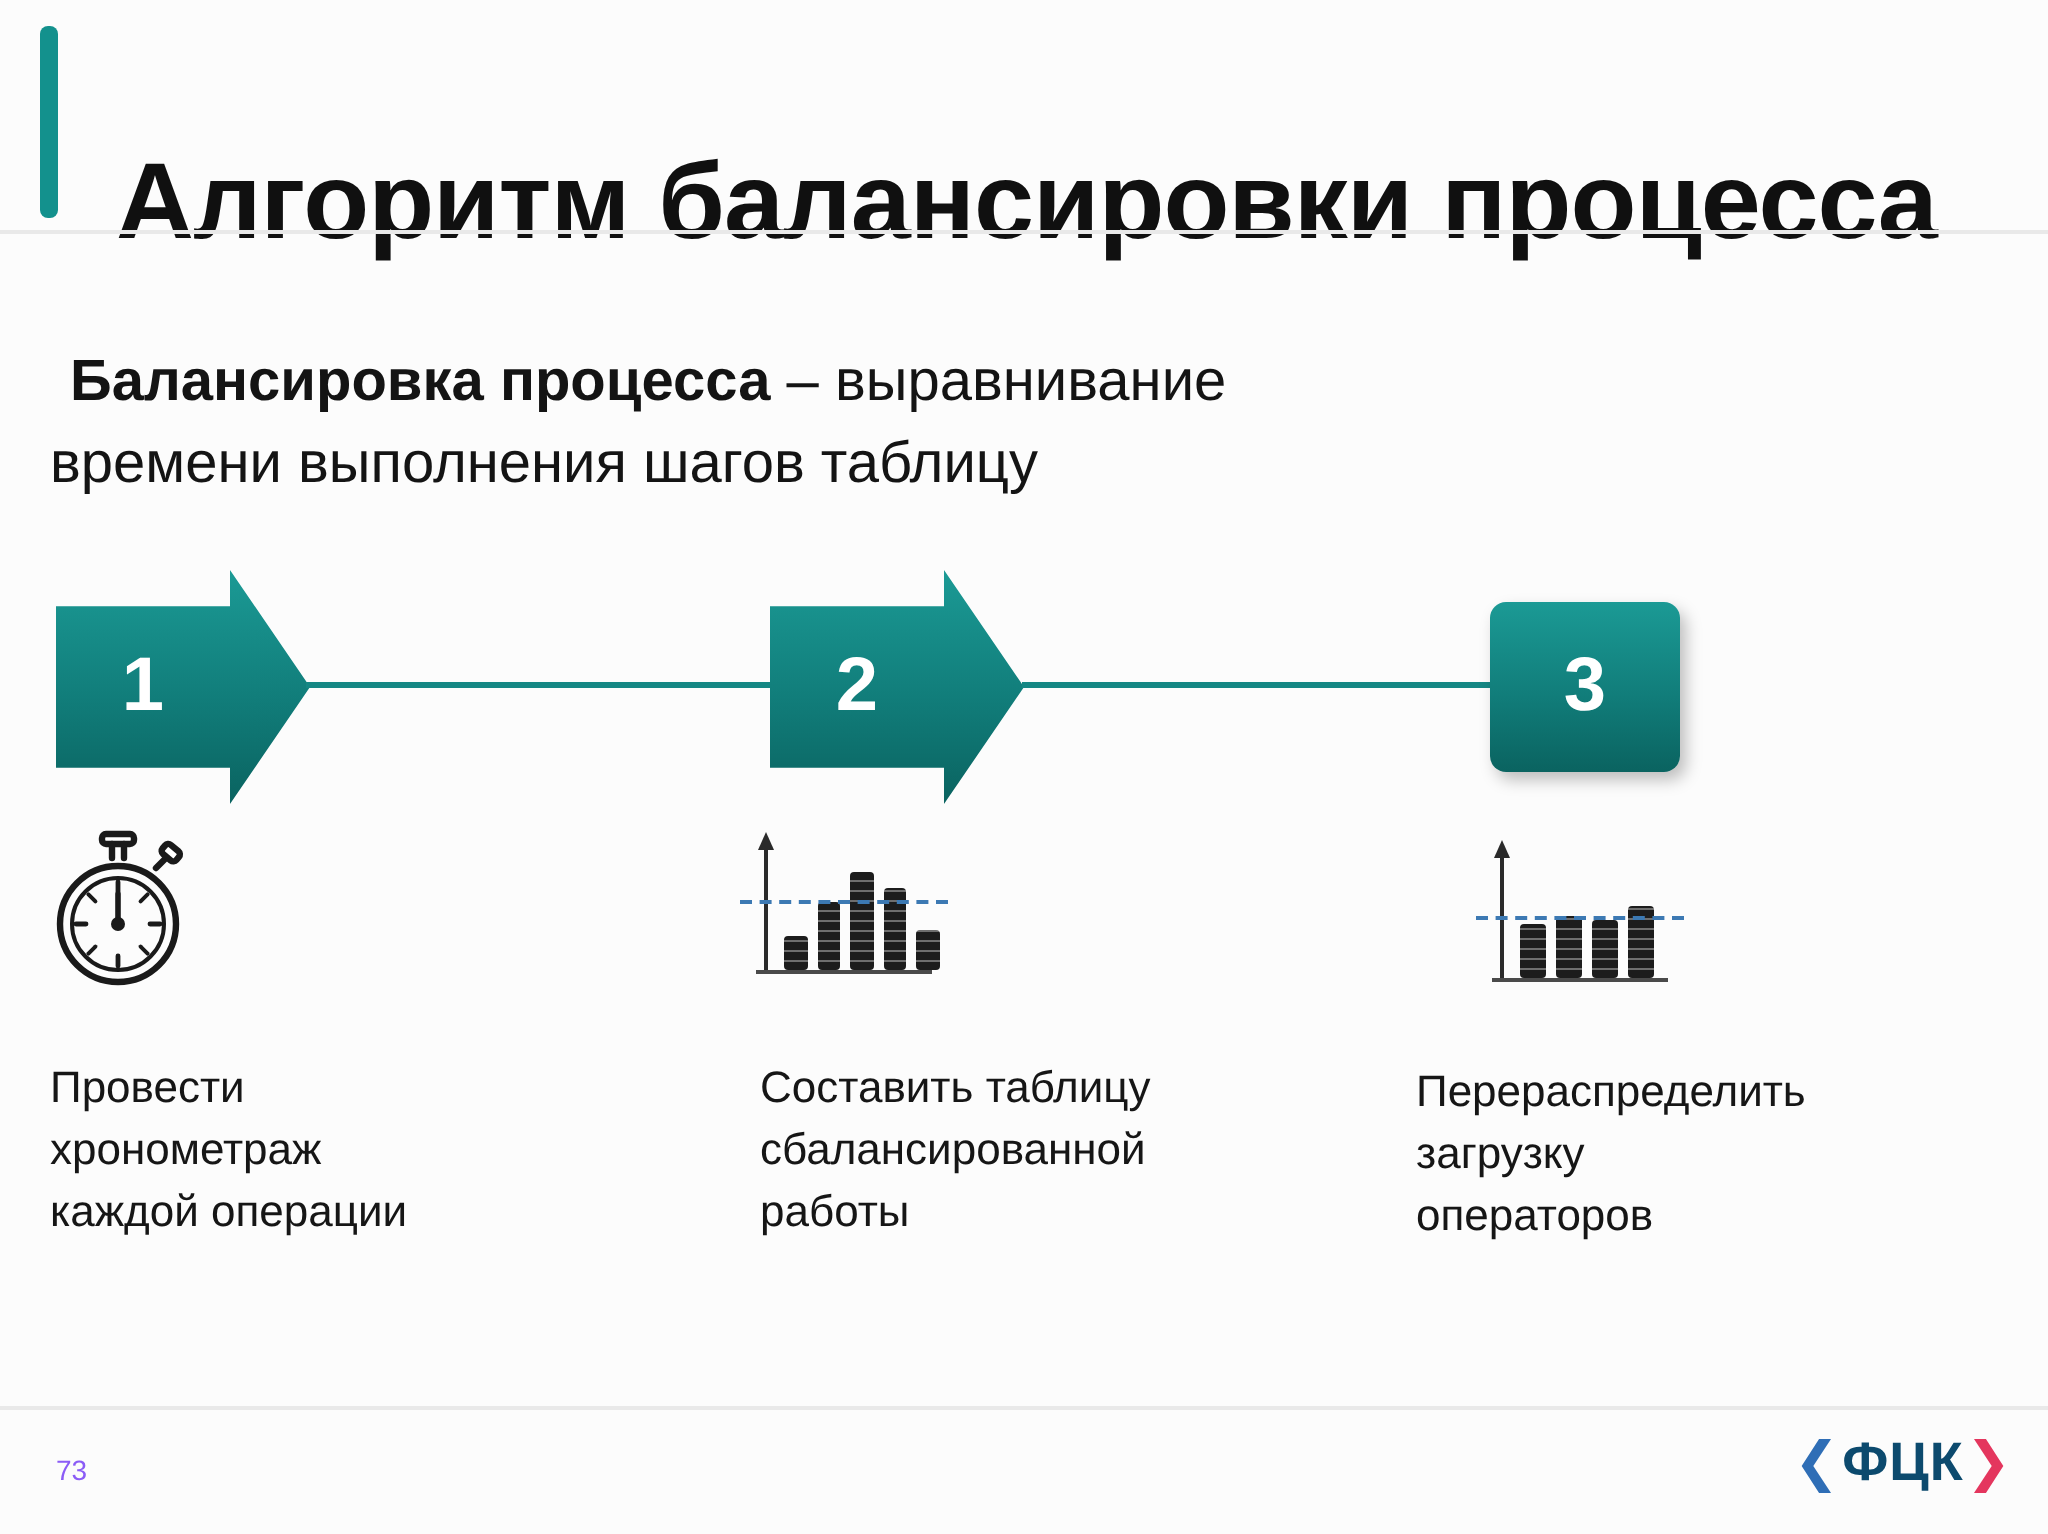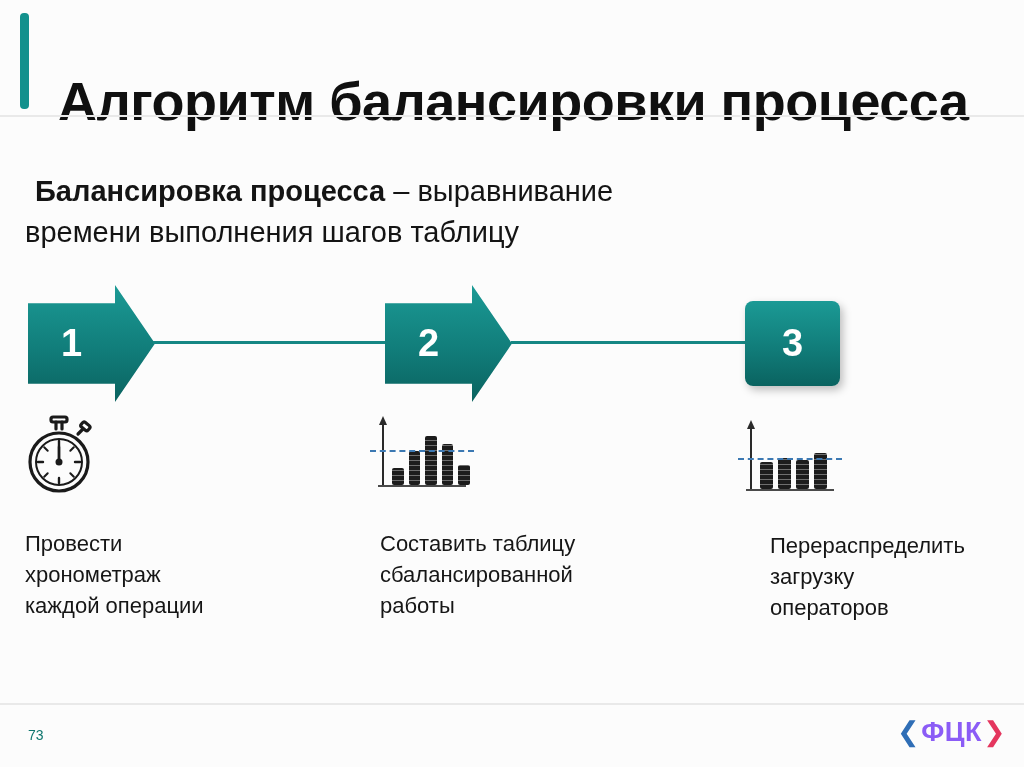--- a/index.html
+++ b/index.html
@@ -80,30 +80,30 @@
   }
   .chart-icon .dash{position:absolute;left:0;right:0;border-top:2px dashed #3c79b3;}
 
   
   .caption{
     position:absolute;top:506px;
     font-size:22px;color:#161616;line-height:1.42;
   }
   .cap-0{left:25px;width:185px;}
   .cap-1{left:380px;width:230px;}
-  .cap-2{left:770px;width:205px;margin-top:24px;}
+  .cap-2{left:708px;width:205px;margin-top:24px;}
 
   
-  .page-number{position:absolute;left:28px;top:727px;font-size:14px;color:#0f766e;}
+  .page-number{position:absolute;left:28px;top:727px;font-size:14px;color:#8b5cf6;}
   .logo{
     position:absolute;right:18px;top:716px;
     font-size:27px;font-weight:bold;letter-spacing:0.5px;white-space:nowrap;
   }
   .logo .lb{color:#2f6eb6;margin-right:1px;}
-  .logo .txt{color:#8b5cf6;}
+  .logo .txt{color:#0c4a6e;}
   .logo .rb{color:#e4365e;margin-left:1px;}
 </style>
 </head>
 <body>
 
 <div class="slide">
 
   <div class="accent-bar"></div>
   <h1 class="title">Алгоритм балансировки процесса</h1>
   <div class="divider divider-top"></div>

